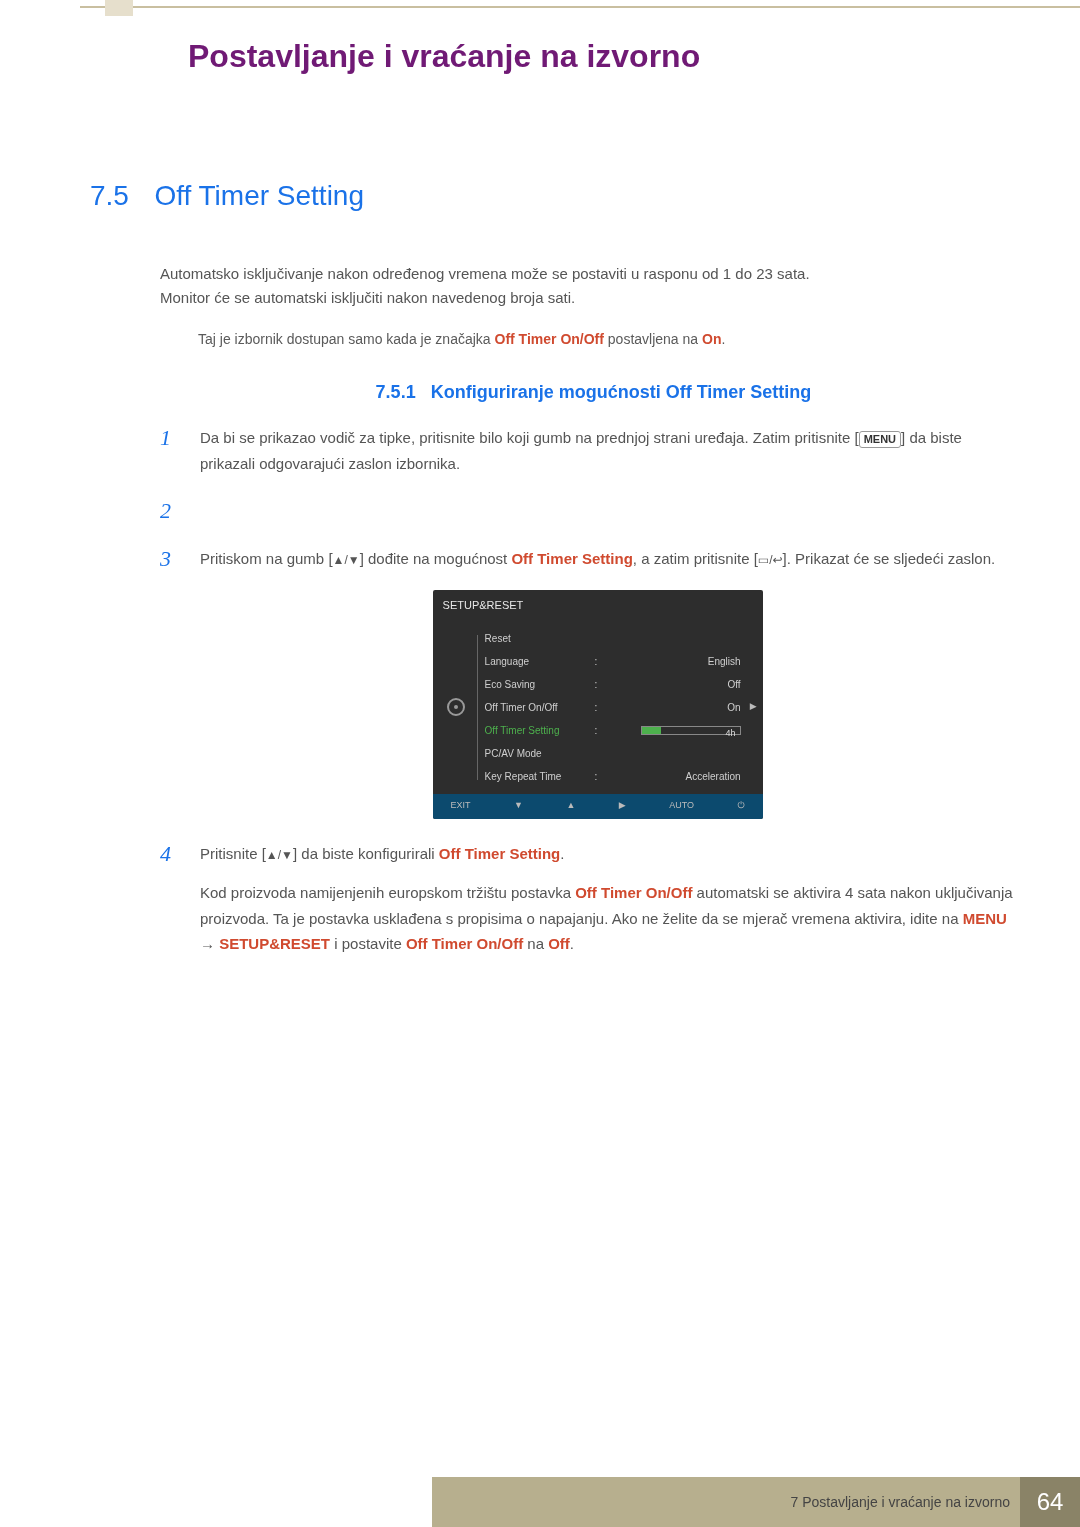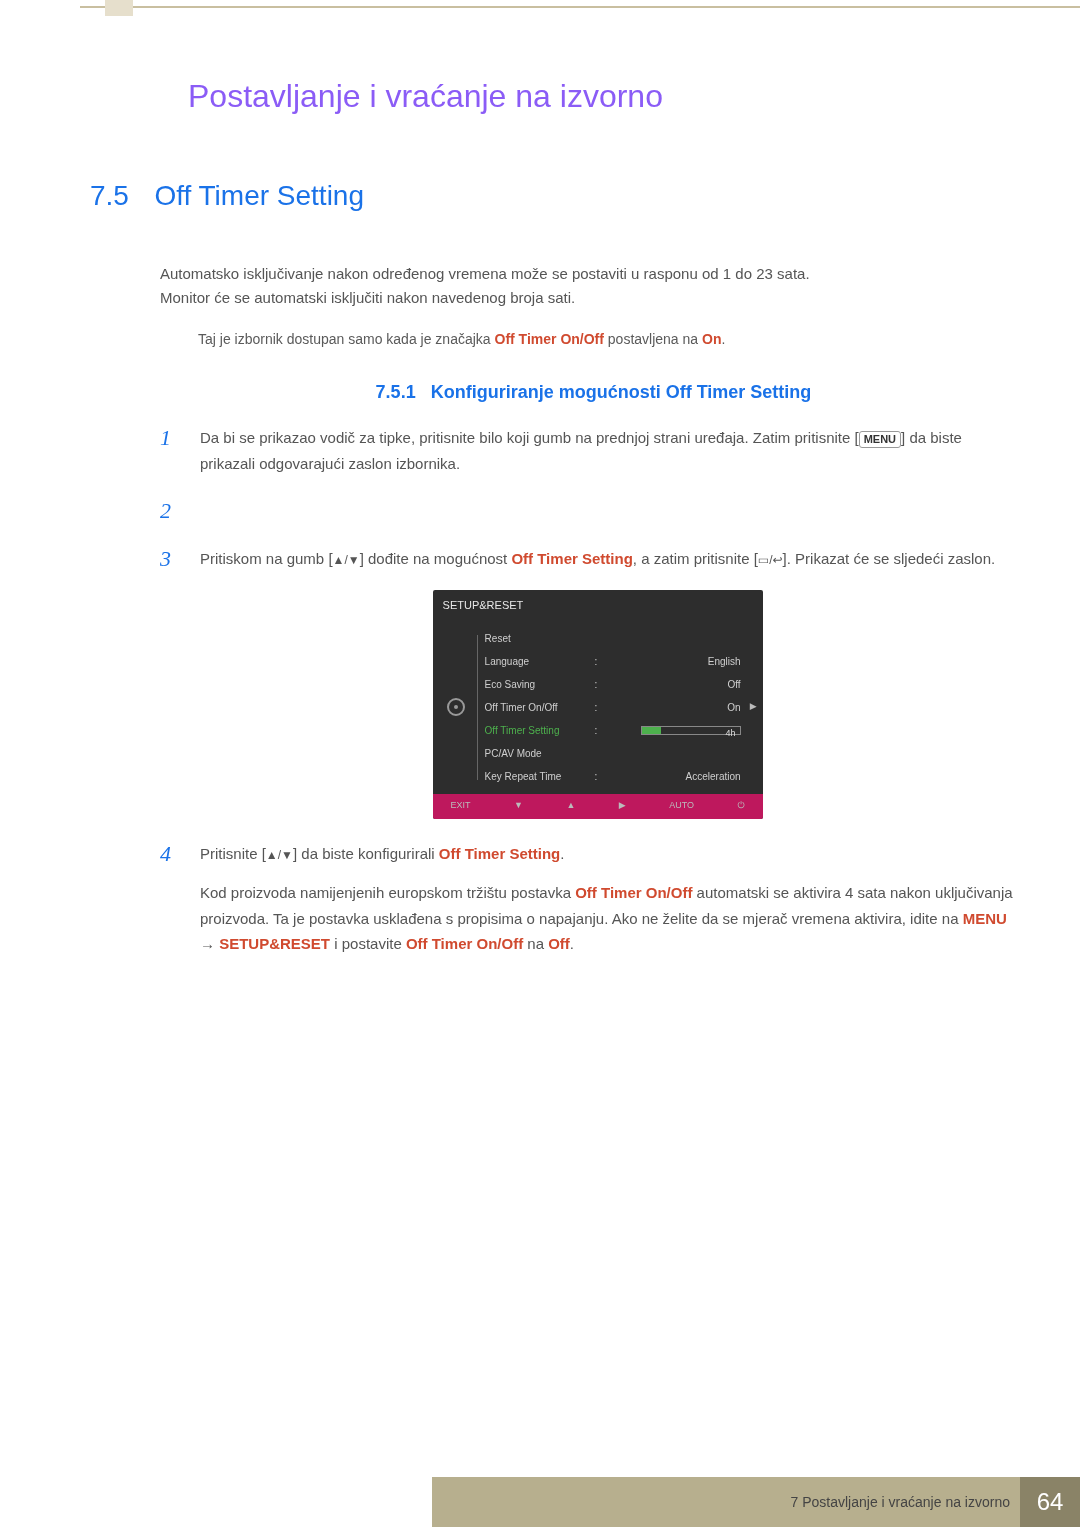--- a/index.html
+++ b/index.html
@@ -19,24 +19,23 @@
   }
   .tab-block {
     position: absolute;
     left: 105px; top: -12px;
     width: 28px; height: 28px;
     background: #e6dfcc;
   }
   .page-title {
     position: absolute;
     left: 188px; top: 38px;
-    color: #8b5cf6;
+    color: #701a75;
     font-size: 32px;
-    font-weight: normal;
-    margin-top: 40px;
+    font-weight: bold;
   }
   .section {
     position: absolute;
     left: 90px; top: 180px;
     right: 65px;
   }
   .section-num {
     color: #1a72e8;
     font-size: 28px;
     display: inline-block;
@@ -195,21 +194,21 @@
     right: 6px; top: 50%;
     transform: translateY(-50%);
     color: #bbb;
     font-size: 9px;
   }
   .osd-foot {
     display: flex;
     justify-content: space-between;
     align-items: center;
     padding: 4px 18px 6px 18px;
-    background: #be185d;
+    background: #0c4a6e;
     font-size: 9px;
     color: #bbb;
   }
   .osd-foot .icon { font-size: 9px; }
 
   
   .footer {
     position: absolute;
     left: 0; right: 0; bottom: 0;
     height: 50px;

